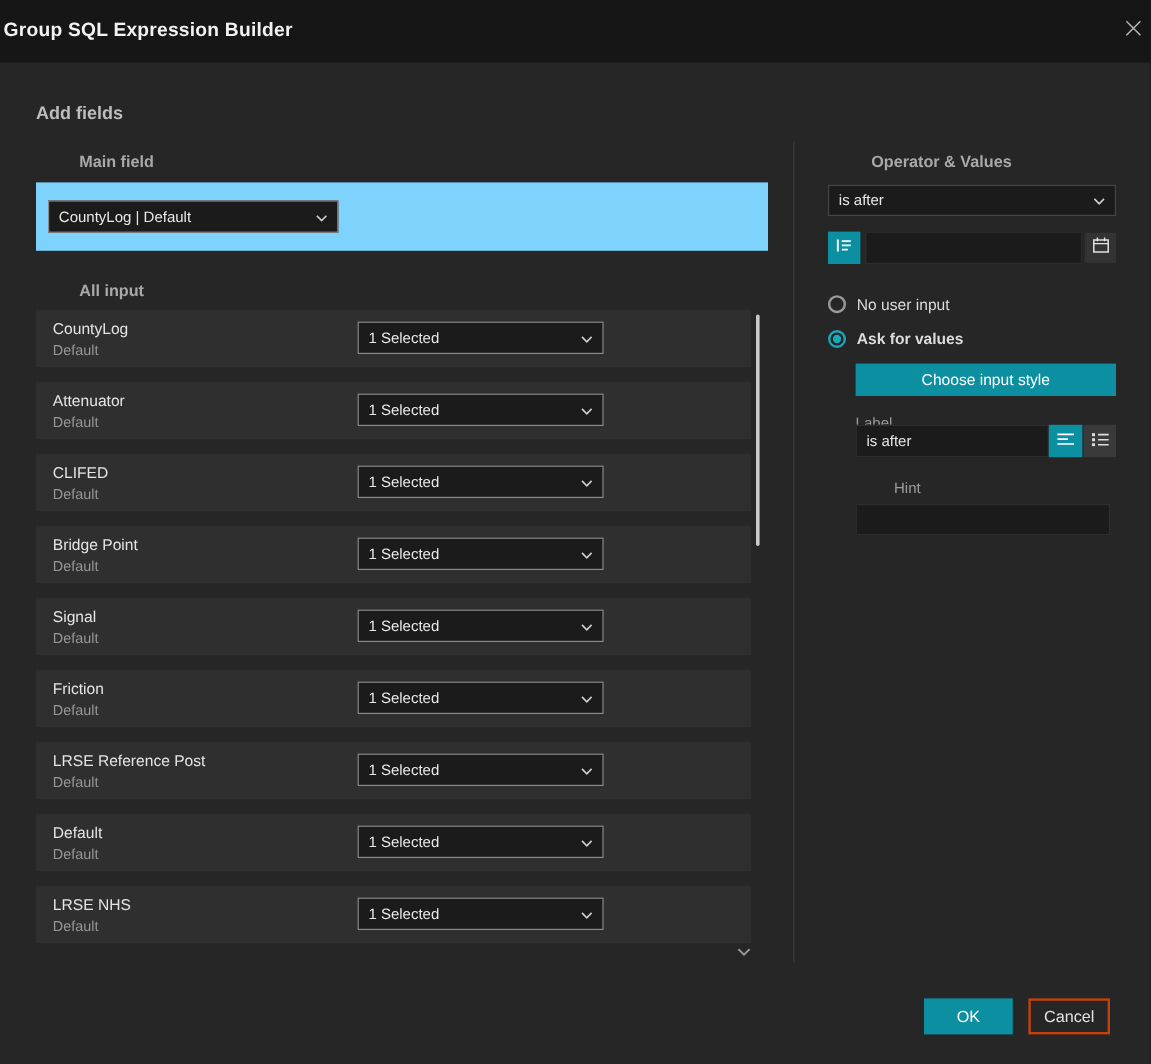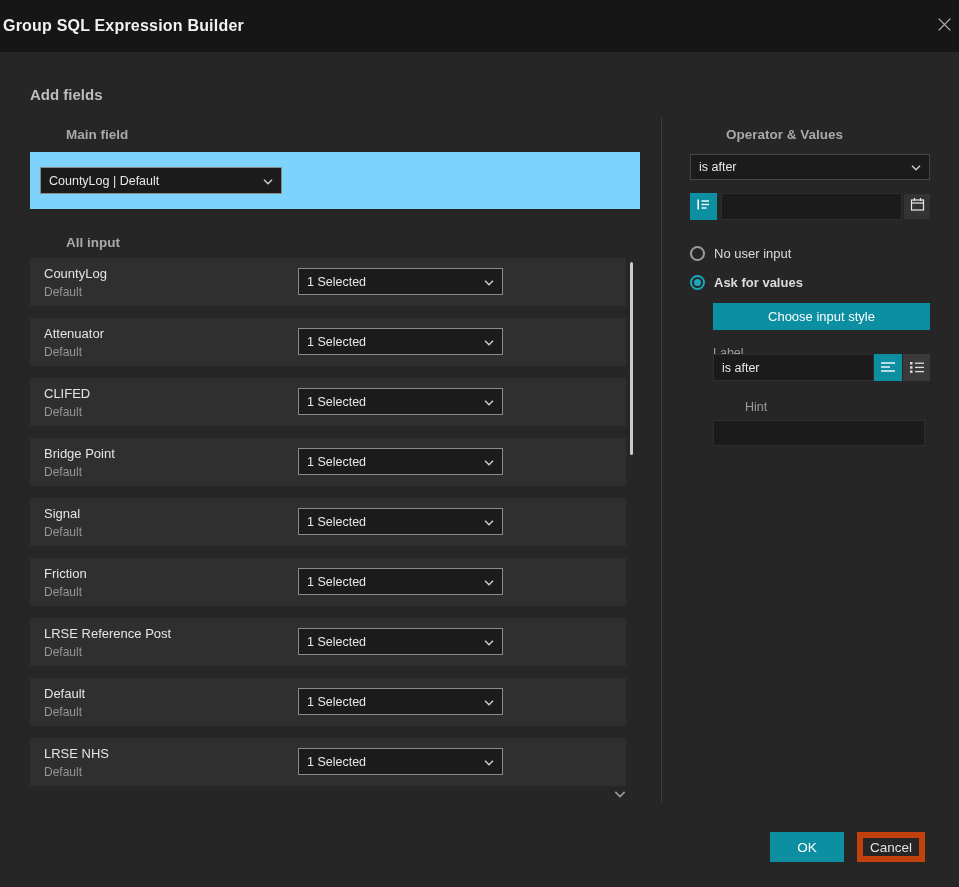--- a/index.html
+++ b/index.html
@@ -58,21 +58,21 @@
   .wide-btn {
     position: absolute; display: flex; align-items: center; justify-content: center;
     color: #fff; font-size: 13px; cursor: pointer;
   }
 
   .footer-btn {
     position: absolute; top: 832px; height: 30px; display: flex; align-items: center;
     justify-content: center; font-size: 13.5px; border-radius: 0; cursor: pointer;
   }
   .btn-ok { left: 770px; width: 74px; background: var(--accent); color: #fff; }
-  .btn-cancel { left: 857px; width: 68px; background: transparent; border: 6px solid #c2410c; color: #e2e2e2; }
+  .btn-cancel { left: 857px; width: 68px; background: transparent; border: 2px solid #c2410c; color: #e2e2e2; }
 </style>
 </head>
 <body>
 
 <div class="dialog" style="--accent: #0b8fa1;">
 
   <div class="header">
     <div class="title">Group SQL Expression Builder</div>
     <div class="close-btn">
       <span>

